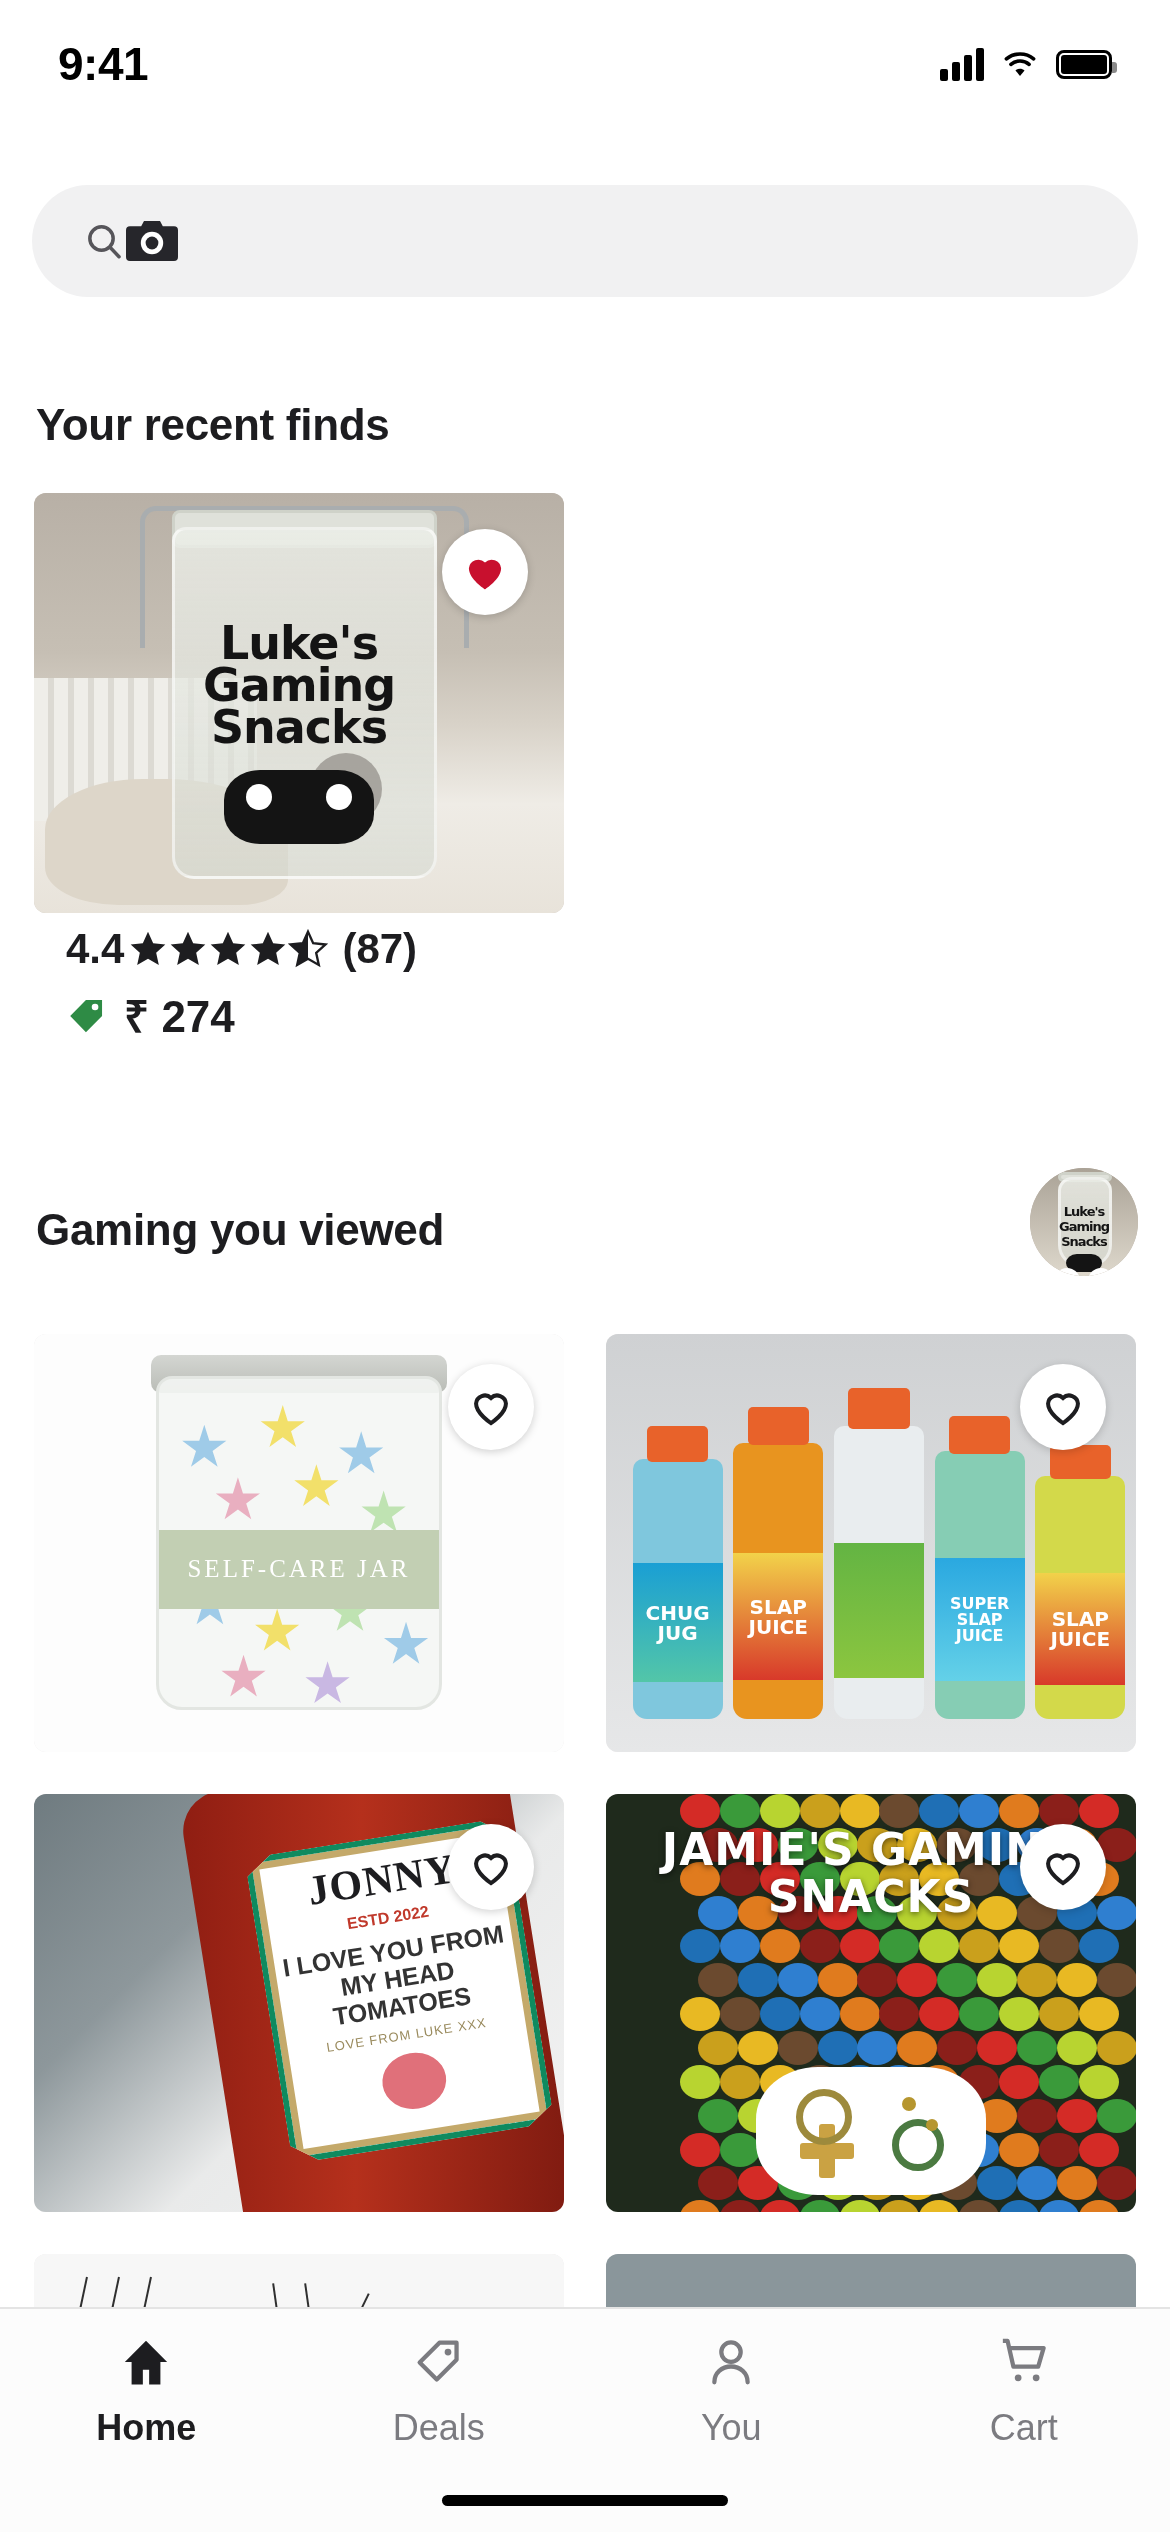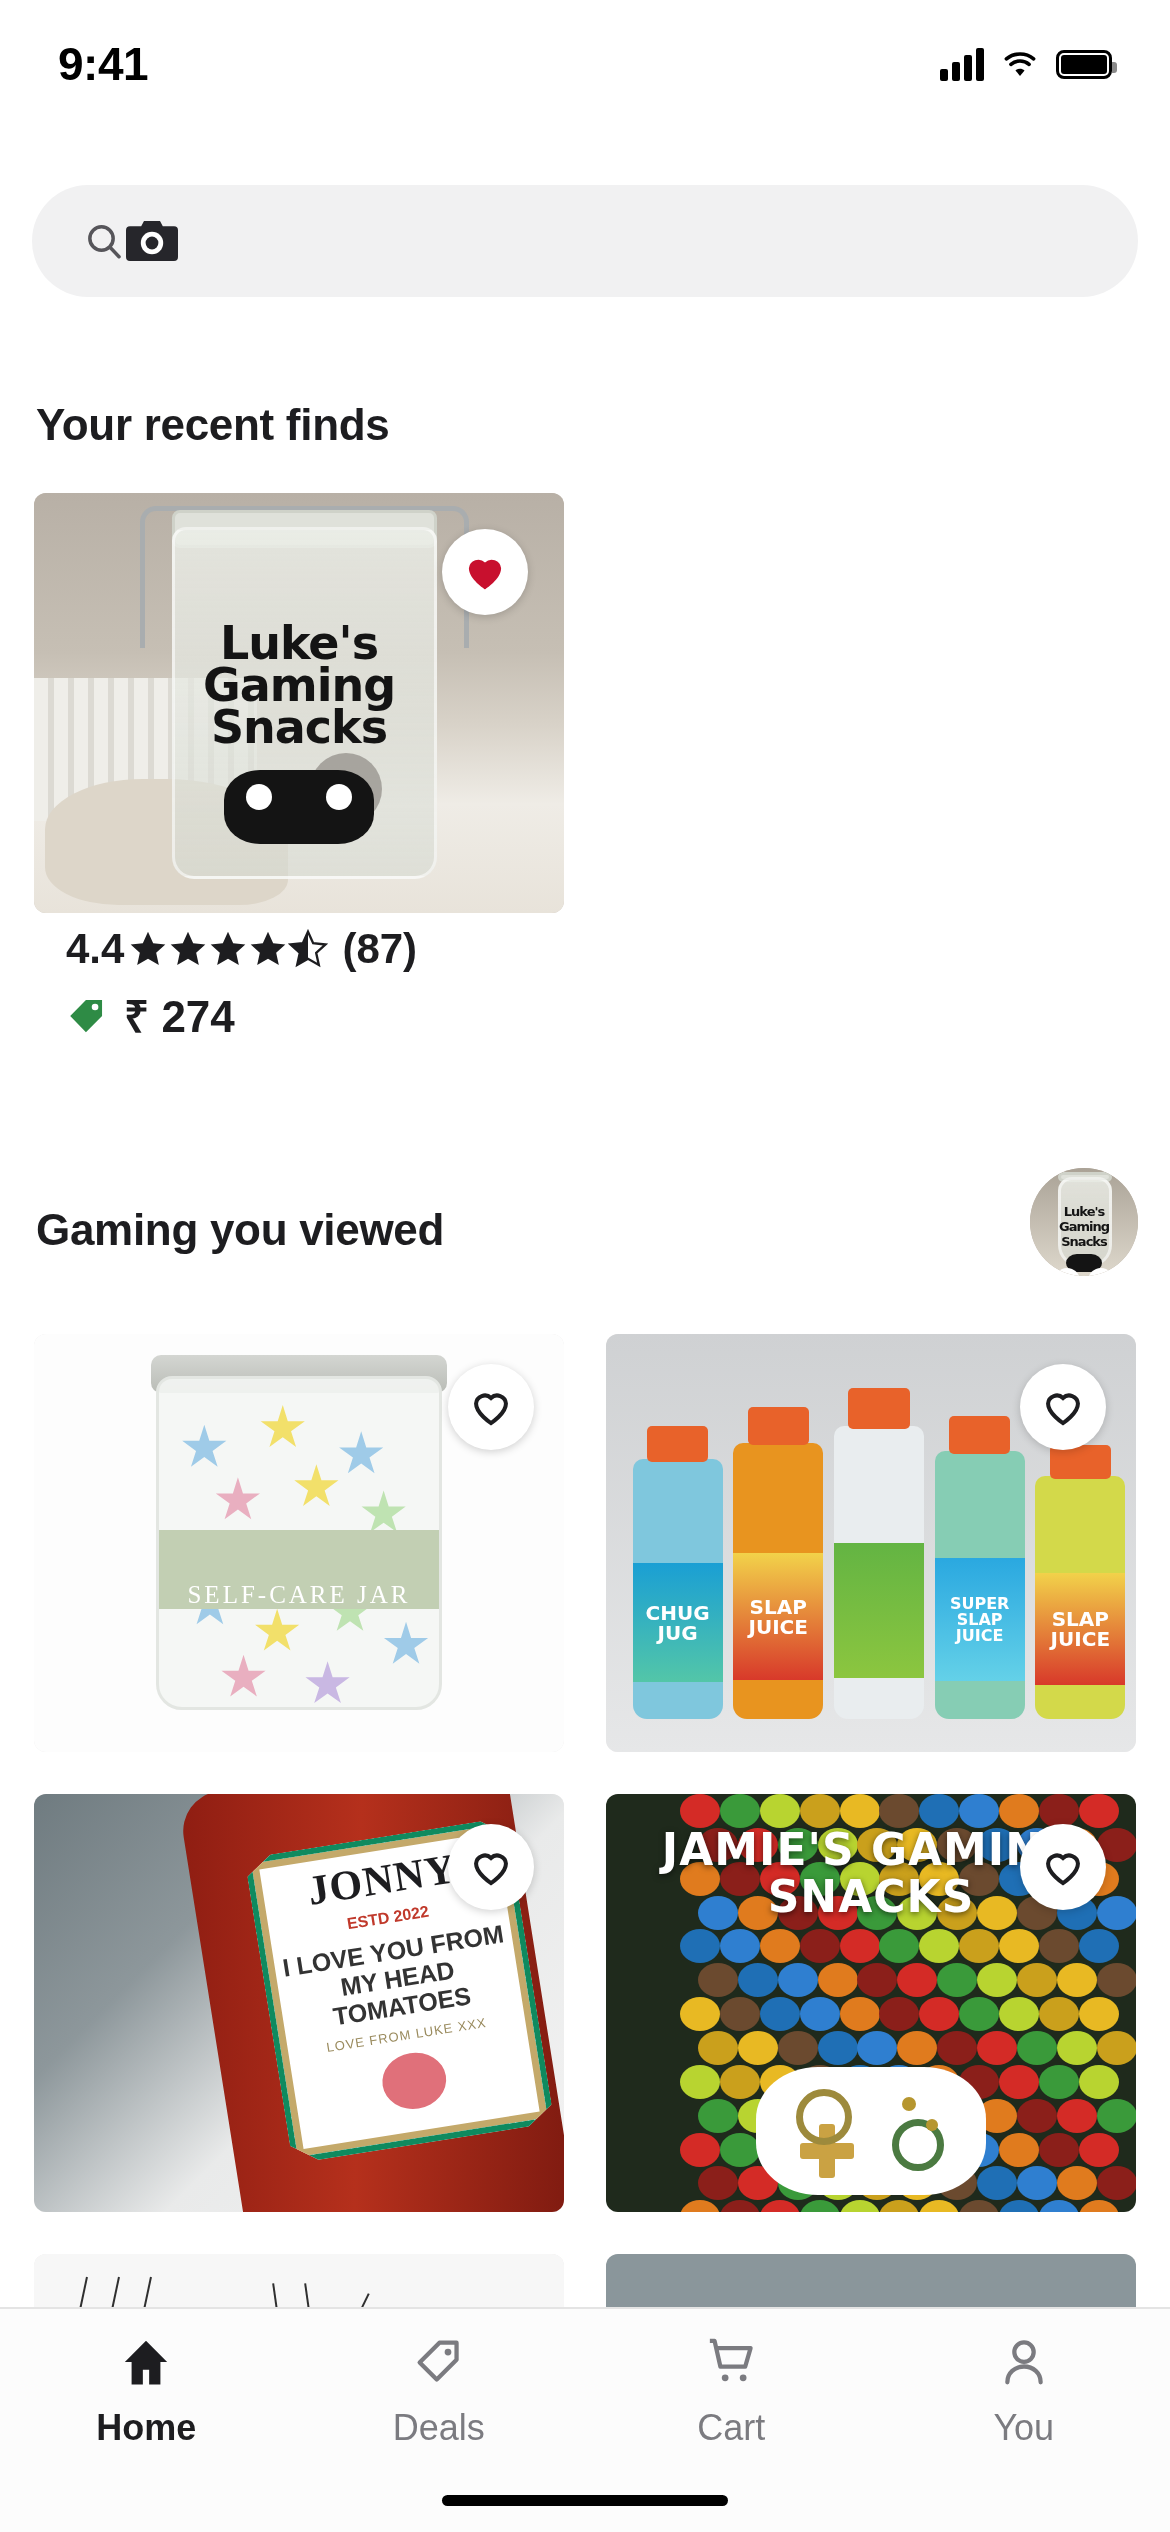--- a/index.html
+++ b/index.html
@@ -151,21 +151,21 @@
 
   .selfcare { position:absolute; inset:0; background:#fdfdfd; }
   .selfcare .sj-jar { position:absolute; left:23%; top:10%; width:54%; height:80%;
     background: rgba(244,246,244,.9); border:3px solid #e3e6e2; border-radius:16px 16px 26px 26px; overflow:hidden; }
   .selfcare .sj-lid { position:absolute; left:22%; top:5%; width:56%; height:9%;
     background: linear-gradient(180deg,#d4d6d2,#b9bcb6); border-radius:10px; }
   .stars-fill { position:absolute; inset:0; }
   .stars-fill i { position:absolute; width:46px; height:46px; display:block;
     clip-path: polygon(50% 0%,61% 35%,98% 35%,68% 57%,79% 91%,50% 70%,21% 91%,32% 57%,2% 35%,39% 35%); }
   .sj-label { position:absolute; left:0; right:0; top:46%; height:24%;
-    background:#c2cfb3; display:flex; align-items:flex-end; justify-content:center; }
+    background:#c2cfb3; display:flex; align-items:center; justify-content:center; }
   .sj-label span { color:#fff; font-size:25px; letter-spacing:3px;
     font-family:"Liberation Serif", serif; }
 
   .bottles { position:absolute; inset:0; background:linear-gradient(180deg,#cfd1d3,#e6e7e8); }
   .bottle { position:absolute; bottom:8%; width:17%; border-radius:10px 10px 14px 14px; }
   .bottle .cap { position:absolute; left:16%; top:-13%; width:68%; height:14%;
     background:#e8622a; border-radius:5px; }
   .bottle .lbl { position:absolute; left:0; right:0; bottom:14%; height:46%;
     display:flex; align-items:center; justify-content:center; text-align:center;
     font-family:"DejaVu Sans", sans-serif; font-weight:700; color:#fff;
@@ -585,29 +585,29 @@
     </div>
     <div class="tab">
       <svg viewBox="0 0 24 24">
         <path fill="none" stroke="#7b7b80" stroke-width="1.9" stroke-linejoin="round" d="M3.4 12.2l8.8-8.8h7.6v7.6l-8.8 8.8-7.6-7.6z"></path>
         <circle cx="16" cy="7.6" r="1.5" fill="#7b7b80"></circle>
       </svg>
       <span>Deals</span>
     </div>
     <div class="tab">
       <svg viewBox="0 0 24 24">
+        <circle cx="12" cy="7.6" r="4.3" fill="none" stroke="#7b7b80" stroke-width="1.9"></circle>
+        <path fill="none" stroke="#7b7b80" stroke-width="1.9" stroke-linecap="round" d="M4.6 21c0-4.1 3.3-7 7.4-7s7.4 2.9 7.4 7"></path>
+      </svg>
+      <span>You</span>
+    </div>
+    <div class="tab">
+      <svg viewBox="0 0 24 24">
         <path fill="none" stroke="#7b7b80" stroke-width="1.9" stroke-linejoin="round" d="M2.6 2.6h2.1l2.6 11.5h11l2.4-8.3H6"></path>
         <circle cx="9.4" cy="19" r="1.5" fill="#7b7b80"></circle>
         <circle cx="17.4" cy="19" r="1.5" fill="#7b7b80"></circle>
       </svg>
       <span>Cart</span>
     </div>
-    <div class="tab">
-      <svg viewBox="0 0 24 24">
-        <circle cx="12" cy="7.6" r="4.3" fill="none" stroke="#7b7b80" stroke-width="1.9"></circle>
-        <path fill="none" stroke="#7b7b80" stroke-width="1.9" stroke-linecap="round" d="M4.6 21c0-4.1 3.3-7 7.4-7s7.4 2.9 7.4 7"></path>
-      </svg>
-      <span>You</span>
-    </div>
   </div>
 
   <div class="home-indicator"></div>
 </div>
 
 </body></html>

